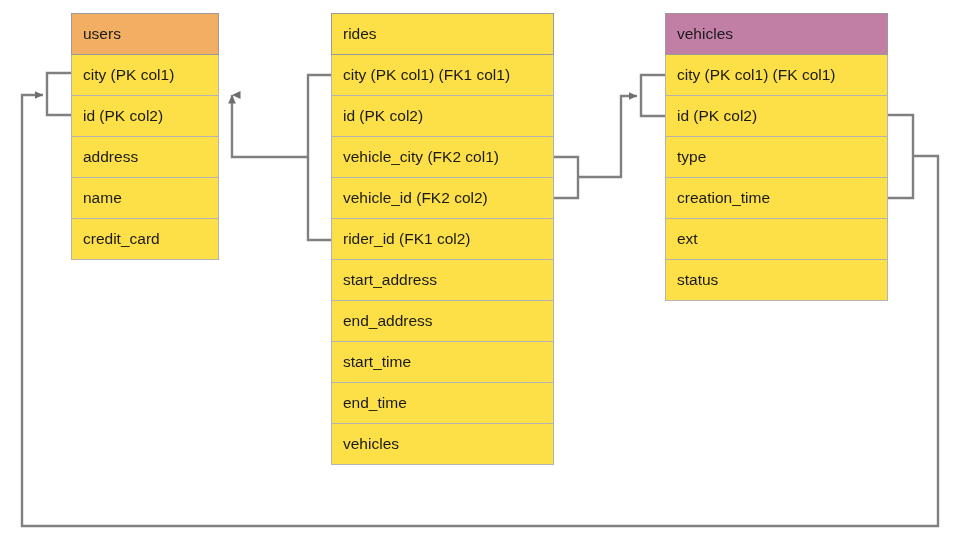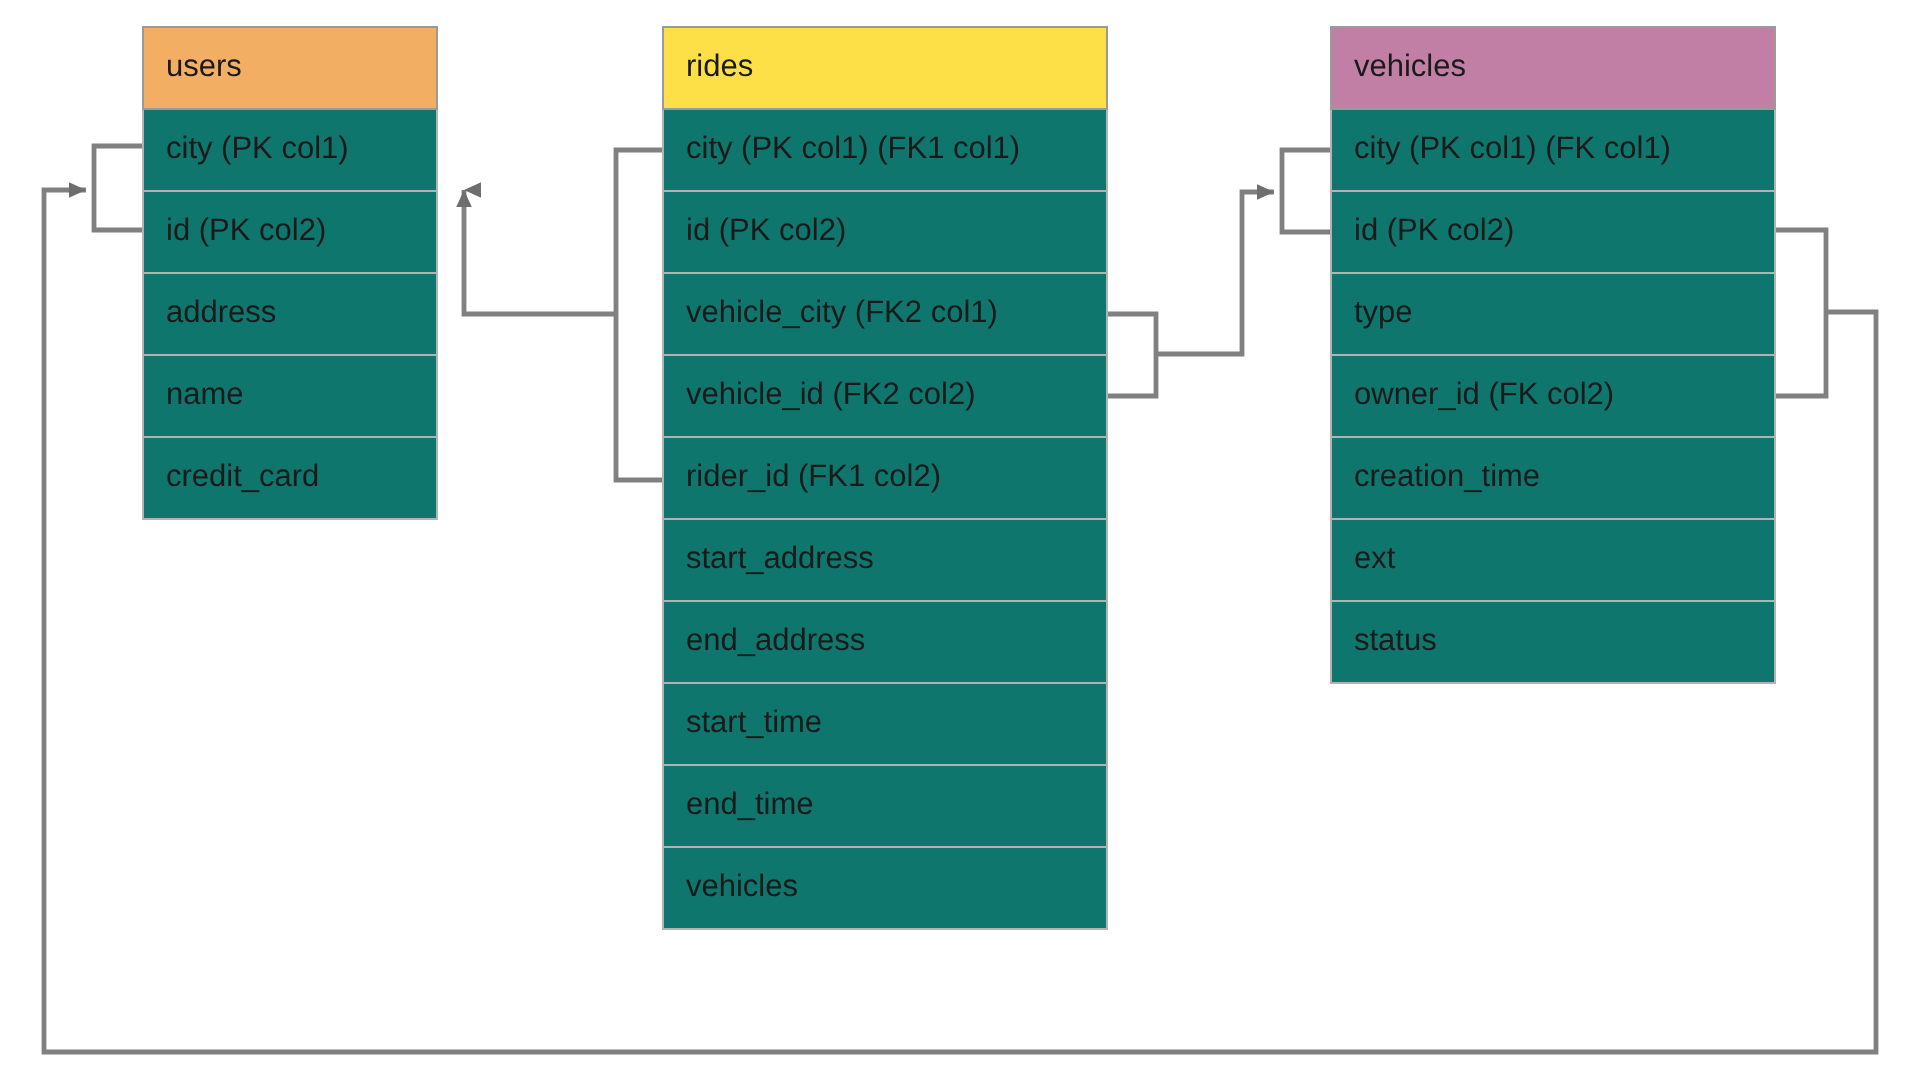--- a/index.html
+++ b/index.html
@@ -13,21 +13,21 @@
 
   .table{position:absolute;box-sizing:border-box;background:#ffffff;}
   .thead{
     box-sizing:border-box;width:100%;height:42px;
     border:1px solid #9a9a9a;
     display:flex;align-items:center;padding-left:11px;
     font-size:15.5px;color:#1a1a1a;
   }
   .trow{
     box-sizing:border-box;width:100%;height:41px;
-    border:1px solid #b3b3b3;border-top:none;background:#0f766e;
+    border:1px solid #b3b3b3;border-top:none;background:#fde047;
     display:flex;align-items:center;padding-left:11px;
     font-size:15.5px;color:#1a1a1a;white-space:nowrap;
   }
   #tbl-users{left:71px;top:13px;width:148px;}
   #tbl-rides{left:331px;top:13px;width:223px;}
   #tbl-vehicles{left:665px;top:13px;width:223px;}
 </style>
 </head>
 <body>
 
@@ -88,19 +88,18 @@
     <div class="trow">vehicles</div>
   </div>
 
   <div class="table" id="tbl-vehicles">
     <div class="thead" style="background:#c17fa6">
       <span>vehicles</span>
     </div>
     <div class="trow">city (PK col1) (FK col1)</div>
     <div class="trow">id (PK col2)</div>
     <div class="trow">type</div>
-    <div class="trow">owner_id (FK col2)</div>
     <div class="trow">creation_time</div>
     <div class="trow">ext</div>
     <div class="trow">status</div>
   </div>
 
 </div>
 
 </body></html>

